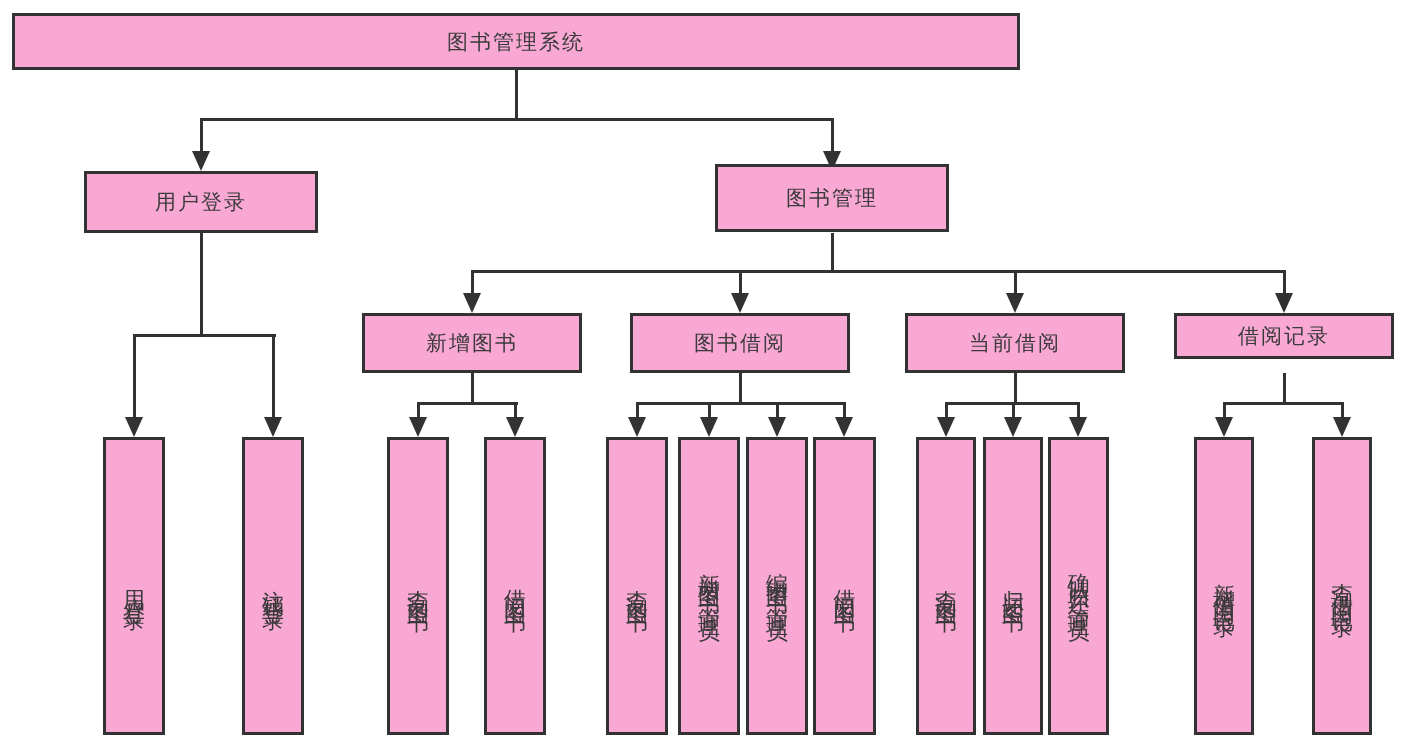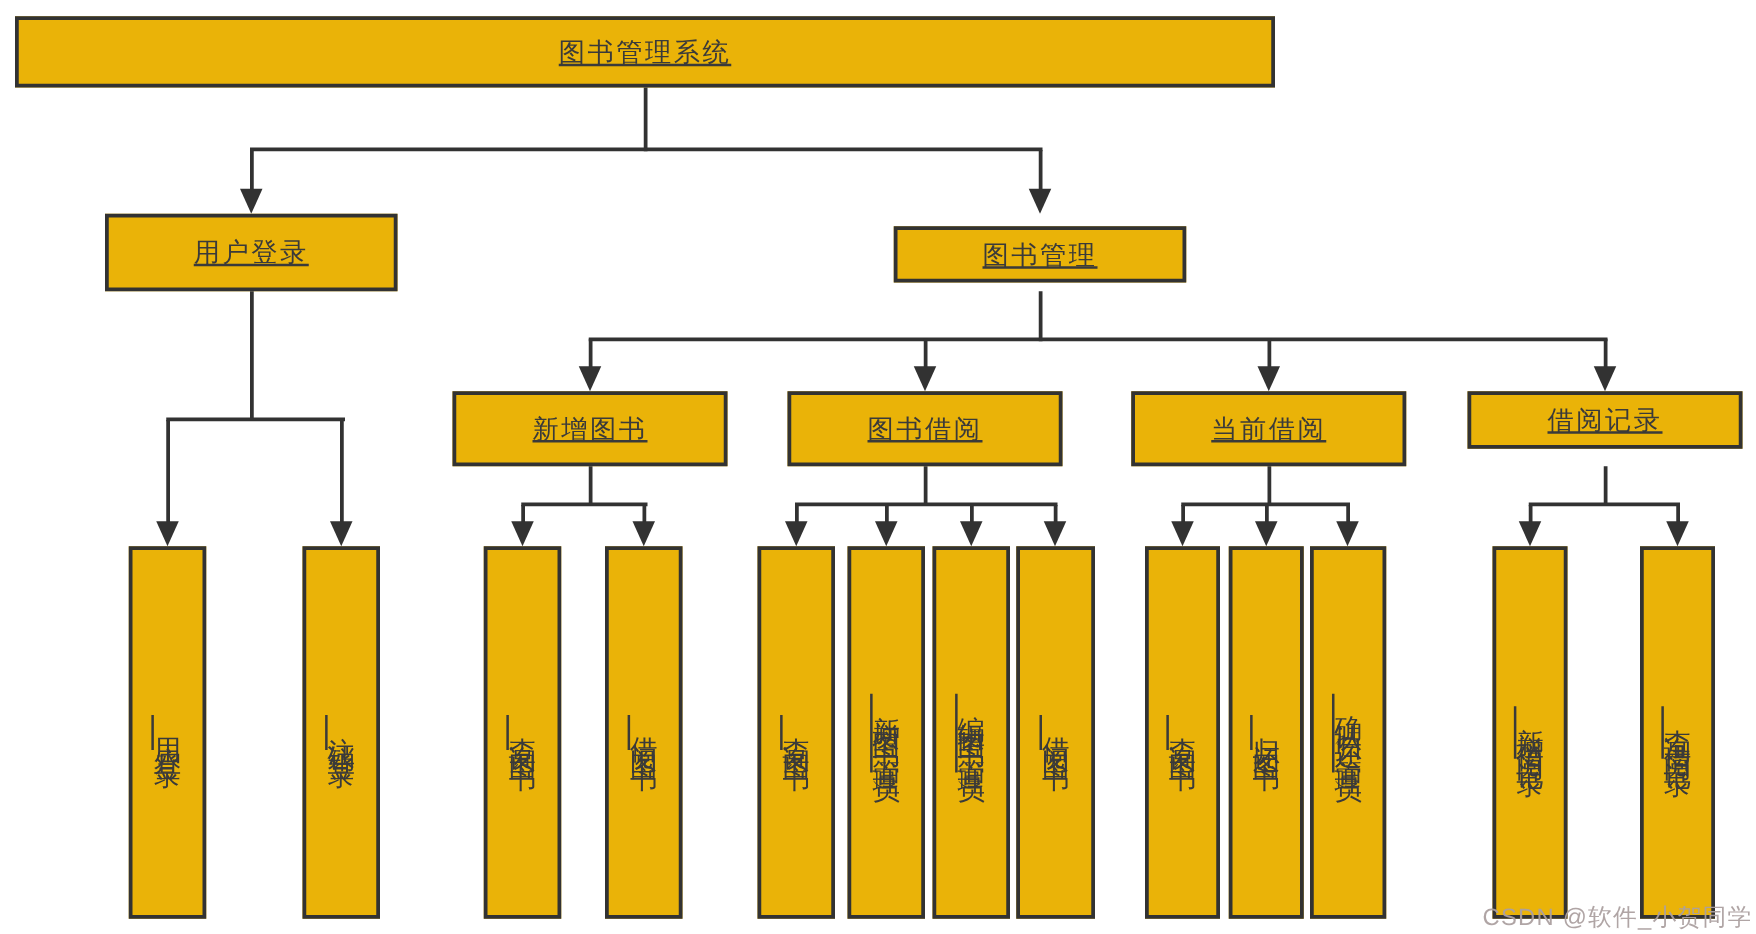--- a/index.html
+++ b/index.html
@@ -5,24 +5,23 @@
   html, body {
     margin: 0; padding: 0; background: #ffffff;
     font-family: "Liberation Sans", "DejaVu Sans", sans-serif;
   }
   #canvas {
     position: relative; width: 1405px; height: 747px;
     background: #ffffff; overflow: hidden;
   }
   .box {
     position: absolute; box-sizing: border-box;
-    background: #eab308; border: 3px solid #323232;
+    background: #f9a8d4; border: 3px solid #323232;
     display: flex; align-items: center; justify-content: center;
     color: #3a3a3a;
-    text-decoration: underline;
   }
   .h-label { font-size: 21px; letter-spacing: 2px; white-space: nowrap; }
   .v-box {
     writing-mode: vertical-rl; text-orientation: mixed;
     font-size: 22px; letter-spacing: 7px; line-height: 1.1;
     display: flex; align-items: center; justify-content: center;
   }
   .line { position: absolute; background: #323232; }
   .arrow-head {
     position: absolute; width: 0; height: 0;
@@ -47,21 +46,21 @@
   <div class="line" style="left:515px; top:70px; width:3px; height:51px;"></div>
   <div class="line" style="left:200px; top:118px; width:634px; height:3px;"></div>
   <div class="line" style="left:200px; top:120px; width:3px; height:33px;"></div>
   <div class="arrow-head" style="left:192px; top:151px;"></div>
   <div class="line" style="left:831px; top:120px; width:3px; height:33px;"></div>
   <div class="arrow-head" style="left:823px; top:151px;"></div>
 
   <div class="box" style="left:84px; top:171px; width:234px; height:62px;">
     <span class="h-label">用户登录</span>
   </div>
-  <div class="box" style="left:715px; top:181px; width:234px; height:45px;">
+  <div class="box" style="left:715px; top:164px; width:234px; height:68px;">
     <span class="h-label">图书管理</span>
   </div>
 
   <div class="line" style="left:200px; top:233px; width:3px; height:103px;"></div>
   <div class="line" style="left:133px; top:334px; width:143px; height:3px;"></div>
   <div class="line" style="left:133px; top:336px; width:3px; height:83px;"></div>
   <div class="arrow-head" style="left:125px; top:417px;"></div>
   <div class="line" style="left:272px; top:336px; width:3px; height:83px;"></div>
   <div class="arrow-head" style="left:264px; top:417px;"></div>
 
@@ -134,15 +133,14 @@
   <div class="box v-box" style="left:746px; top:437px; width:62px; height:298px;">编辑图书（管理员）</div>
   <div class="box v-box" style="left:813px; top:437px; width:63px; height:298px;">借阅图书</div>
 
   <div class="box v-box" style="left:916px; top:437px; width:60px; height:298px;">查询图书</div>
   <div class="box v-box" style="left:983px; top:437px; width:60px; height:298px;">归还图书</div>
   <div class="box v-box" style="left:1048px; top:437px; width:61px; height:298px;">确认归还（管理员）</div>
 
   <div class="box v-box" style="left:1194px; top:437px; width:60px; height:298px;">新增借阅记录</div>
   <div class="box v-box" style="left:1312px; top:437px; width:60px; height:298px;">查询借阅记录</div>
 
-  <div class="watermark">CSDN @软件_小贺同学</div>
 
 </div>
 
 </body></html>

